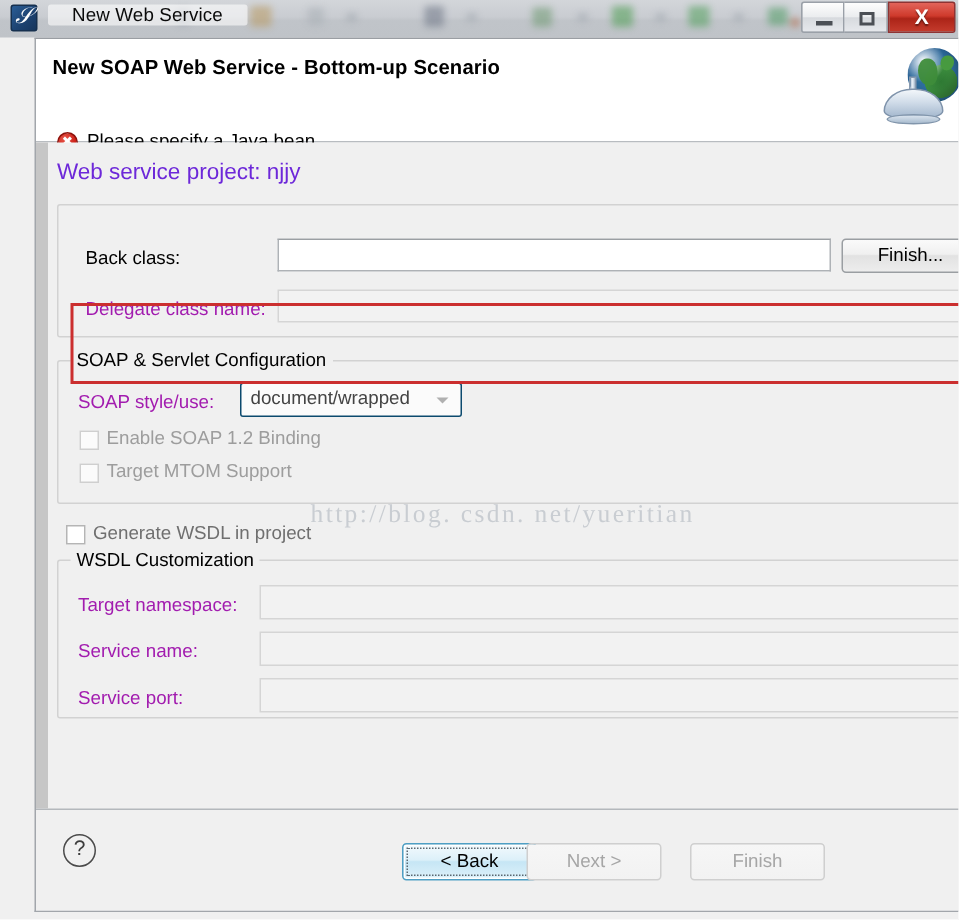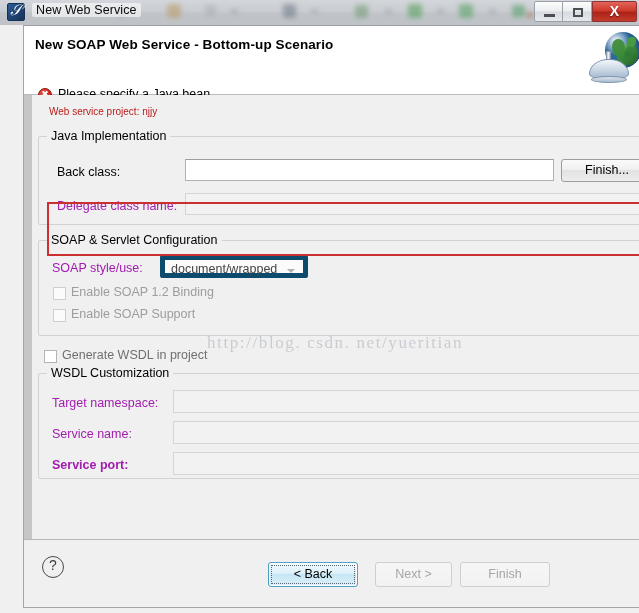--- a/index.html
+++ b/index.html
@@ -58,21 +58,21 @@
     font-style: italic;
     font-size: 15px;
     color: #ffffff;
   }
   .tb-title {
     position: absolute;
     left: 32px; top: 3px;
     font-size: 12.5px;
     color: #0a0a0a;
     background: rgba(255,255,255,.58);
-    padding: 0 4px;
+    padding: 0 16px;
     border-radius: 2px;
     letter-spacing: .1px;
     white-space: nowrap;
   }
 
   .winbtns {
     position: absolute;
     right: 2px; top: 1px;
     display: flex;
     height: 21px;
@@ -230,23 +230,23 @@
   .content::before {
     content: "";
     position: absolute;
     left: -8px; top: 0;
     width: 3px; height: 100%;
     background: #8c8c8c;
   }
 
   .proj-line {
     position: absolute;
-    left: 17px; top: 11px;
-    font-size: 10px;
-    color: #b91c1c;
+    left: 6px; top: 11px;
+    font-size: 15px;
+    color: #6d28d9;
   }
 
   
   .group {
     position: absolute;
     box-sizing: border-box;
     border: 1px solid #d2d2d2;
     border-radius: 2px;
     background: transparent;
   }
@@ -308,21 +308,21 @@
     left: 2px; right: 2px; top: 2px; bottom: 2px;
     border: 1px dotted #5b6770;
     pointer-events: none;
   }
 
   
   .combo {
     position: absolute;
     box-sizing: border-box;
     background: #fbfbfb;
-    border: 5px solid #0c4a6e;
+    border: 1px solid #0c4a6e;
     border-radius: 2px;
     padding-left: 29px;
   }
   .combo .cval {
     position: absolute;
     left: 6px; top: 2px;
     font-size: 12.5px;
     color: #444;
     white-space: nowrap;
   }
@@ -462,21 +462,20 @@
         <span class="dish-bowl"></span>
         <span class="dish-base"></span>
       </div>
     </div>
 
     <div class="content">
 
       <div class="proj-line">Web service project: njjy</div>
 
       <div class="group" style="left:6px; top:41px; width:608px; height:89px;">
-        <span class="legend">Java Implementation</span>
 
         <span class="lbl" style="left:18px; top:28px;">Back class:</span>
         <input class="tfield" style="left: 146px; top: 22px; width: 369px; height: 22px; font-size: 12.5px; padding: 0px 4px;" type="text" value="">
         <button class="btn" style="left:522px; top:22px; width:92px; height:23px;">Finish...</button>
 
         <span class="lbl dis" style="left:18px; top:62px;">Delegate class name:</span>
         <input class="tfield dis" style="left: 146px; top: 56px; width: 469px; height: 22px; font-size: 12.5px; padding: 0px 4px;" type="text" disabled="" value="">
       </div>
 
       <div class="group" style="left:6px; top:145px; width:608px; height:96px;">
@@ -489,55 +488,55 @@
           <span class="arrow"></span>
         </div>
 
         <div class="cbrow" style="left:14px; top:46px;">
           <span class="cbox"></span>
           <span class="cbtext">Enable SOAP 1.2 Binding</span>
         </div>
 
         <div class="cbrow" style="left:14px; top:68px;">
           <span class="cbox"></span>
-          <span class="cbtext">Enable SOAP Support</span>
+          <span class="cbtext">Target MTOM Support</span>
         </div>
       </div>
 
       <div class="cbrow enabled" style="left:12px; top:255px;">
         <span class="cbox"></span>
         <span class="cbtext">Generate WSDL in project</span>
       </div>
 
       <div class="group" style="left:6px; top:278px; width:608px; height:106px;">
         <span class="legend">WSDL Customization</span>
 
         <span class="lbl dis" style="left:13px; top:22px;">Target namespace:</span>
         <input class="tfield dis" style="left: 134px; top: 16px; width: 474px; height: 23px; font-size: 12.5px; padding: 0px 4px;" type="text" disabled="" value="">
 
         <span class="lbl dis" style="left:13px; top:53px;">Service name:</span>
         <input class="tfield dis" style="left: 134px; top: 47px; width: 474px; height: 23px; font-size: 12.5px; padding: 0px 4px;" type="text" disabled="" value="">
 
-        <span class="lbl dis" style="left:13px; top:84px;font-weight:bold;">Service port:</span>
+        <span class="lbl dis" style="left:13px; top:84px;">Service port:</span>
         <input class="tfield dis" style="left: 134px; top: 78px; width: 474px; height: 23px; font-size: 12.5px; padding: 0px 4px;" type="text" disabled="" value="">
       </div>
 
       <div class="watermark">http://blog. csdn. net/yueritian</div>
 
       <div class="annot-rect"></div>
     </div>
 
     <div class="btnbar">
       <div class="help-icon"></div>
 
       <button class="btn focus" style="left:244px; top:22px; width:90px; height:25px; line-height:23px;">
         <span>&lt; Back</span>
         <span class="focusring"></span>
       </button>
 
-      <button class="btn dis" style="left:351px; top:22px; width:77px; height:25px; line-height:23px;" disabled="">Next &gt;</button>
+      <button class="btn dis" style="left:327px; top:22px; width:90px; height:25px; line-height:23px;" disabled="">Next &gt;</button>
 
       <button class="btn dis" style="left:436px; top:22px; width:90px; height:25px; line-height:23px;" disabled="">Finish</button>
 
     </div>
 
   </div>
 </div>
 
 </body></html>

